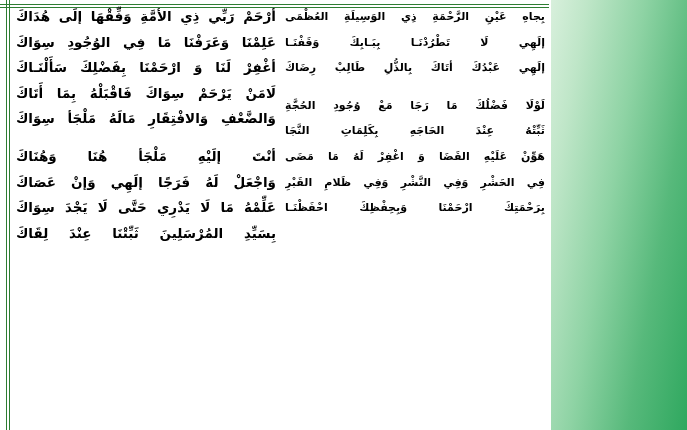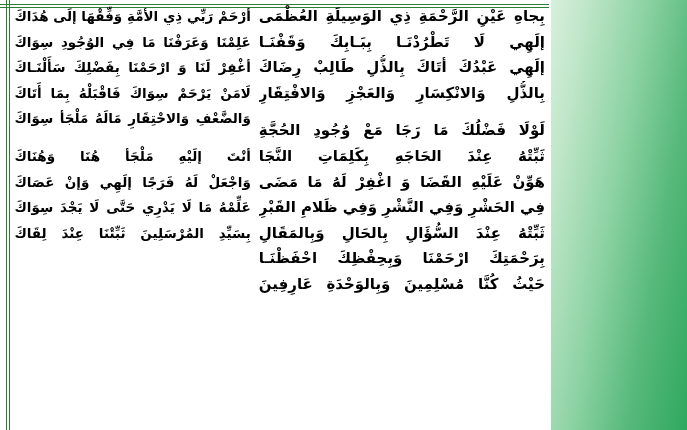--- a/index.html
+++ b/index.html
@@ -78,21 +78,21 @@
     text-align-last: justify;
     font-family: "DejaVu Sans", sans-serif;
     font-size: 13.5px;
     line-height: 25.6px;
     color: #000000;
     white-space: nowrap;
     overflow: hidden;
   }
 
   
-  .col-right .line { font-size: 15px; }
+  .col-right .line { font-size: 11px; }
 
   .spacer-gap { height: 12px; }
 </style>
 </head>
 <body>
 
 <div id="page">
 
   <div class="green-panel">
     <div class="green-panel-edge"></div>
@@ -103,43 +103,40 @@
   <div class="border-v border-top-outer"></div>
   <div class="border-v border-top-inner"></div>
 
   <div class="text-area">
 
     <div class="col col-right">
       <div class="stanza">
         <div class="line">بِجاهِ عَيْنِ الرَّحْمَةِ ذِي الوَسِيلَةِ العُظْمَى</div>
         <div class="line">إلَهِي لَا تَطْرُدْنَـا بِبَـابِكَ وَقَفْنَـا</div>
         <div class="line">إلَهِي عَبْدُكَ أتَاكَ بِالذُّلِ طَالِبْ رِضَاكَ</div>
-        <div class="line">بِالذُّلِ وَالانْكِسَارِ وَالعَجْزِ وَالافْتِقَارِ</div>
       </div>
       <div class="spacer-gap"></div>
       <div class="stanza">
         <div class="line">لَوْلَا فَضْلُكَ مَا رَجَا مَعْ وُجُودِ الحُجَّةِ</div>
         <div class="line">ثَبِّتْهُ عِنْدَ الحَاجَهِ بِكَلِمَاتِ النَّجَا</div>
         <div class="line">هَوِّنْ عَلَيْهِ القَضَا وَ اغْفِرْ لَهُ مَا مَضَى</div>
         <div class="line">فِي الحَشْرِ وَفِي النَّشْرِ وَفِي ظَلامِ القَبْرِ</div>
-        <div class="line">ثَبِّتْهُ عِنْدَ السُّؤَالِ بِالحَالِ وَبِالمَقَالِ</div>
         <div class="line">بِرَحْمَتِكَ ارْحَمْنَا وَبِحِفْظِكَ احْفَظْنَـا</div>
-        <div class="line">حَيْثُ كُنَّا مُسْلِمِينَ وَبِالوَحْدَةِ عَارِفِينَ</div>
       </div>
     </div>
 
     <div class="col-divider"></div>
 
     <div class="col col-left">
       <div class="stanza">
         <div class="line">أرْحَمْ رَبِّي ذِي الأمَّةِ وَفِّقْهَا إلَى هُدَاكَ</div>
         <div class="line">عَلِمْنَا وَعَرَفْنَا مَا فِي الوُجُودِ سِوَاكَ</div>
         <div class="line">أغْفِرْ لَنَا وَ ارْحَمْنَا بِفَضْلِكَ سَأَلْنَـاكَ</div>
         <div class="line">لَامَنْ يَرْحَمْ سِوَاكَ فَاقْبَلْهُ بِمَا أَتَاكَ</div>
-        <div class="line">وَالضَّعْفِ وَالاحْتِقَارِ مَالَهُ مَلْجَأ سِوَاكَ</div>
+        <div class="line">وَالضَّعْفِ وَالافْتِقَارِ مَالَهُ مَلْجَأ سِوَاكَ</div>
       </div>
       <div class="spacer-gap"></div>
       <div class="stanza">
         <div class="line">أنْتَ إلَيْهِ مَلْجَأ هُنَا وَهُنَاكَ</div>
         <div class="line">وَاجْعَلْ لَهُ فَرَجًا إلَهِي وَإنْ عَصَاكَ</div>
         <div class="line">عَلِّمْهُ مَا لَا يَدْرِي حَتَّى لَا يَجْدَ سِوَاكَ</div>
         <div class="line">بِسَيِّدِ المُرْسَلِينَ ثَبِّتْنَا عِنْدَ لِقَاكَ</div>
       </div>
     </div>
 

